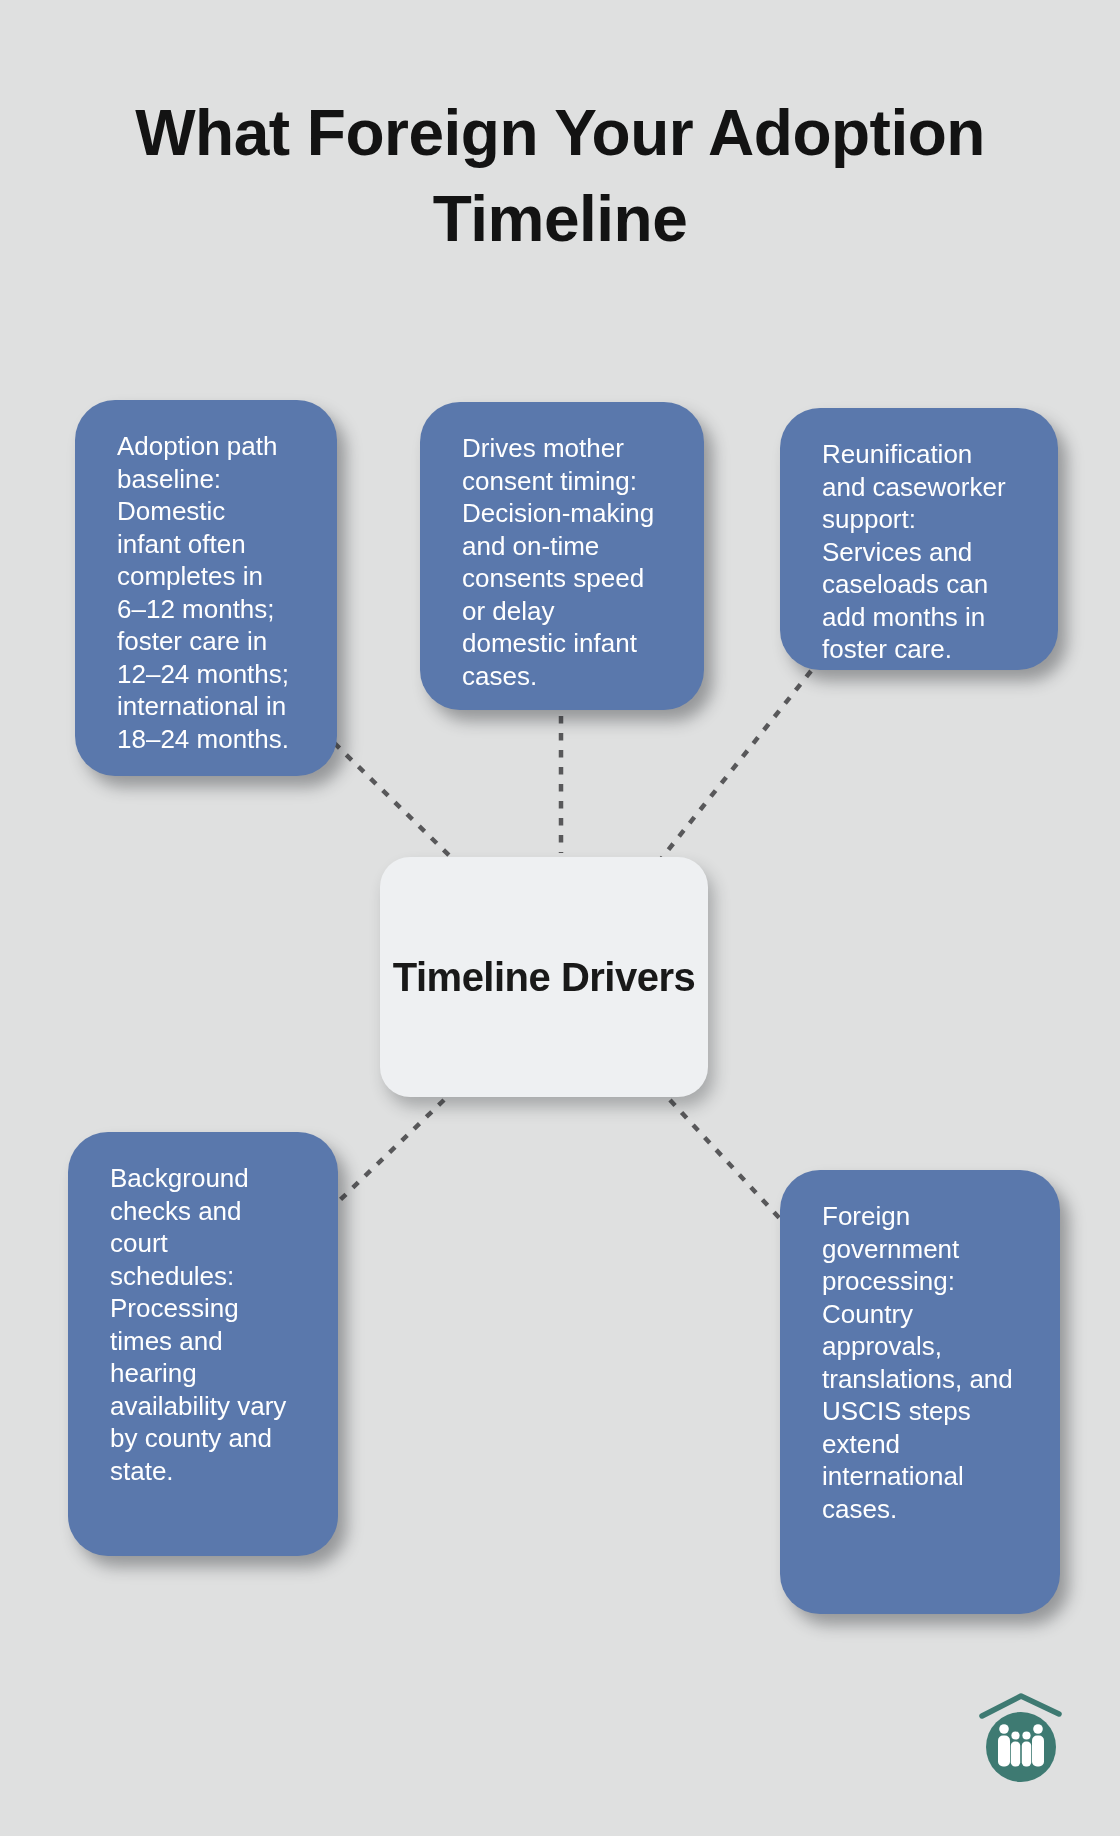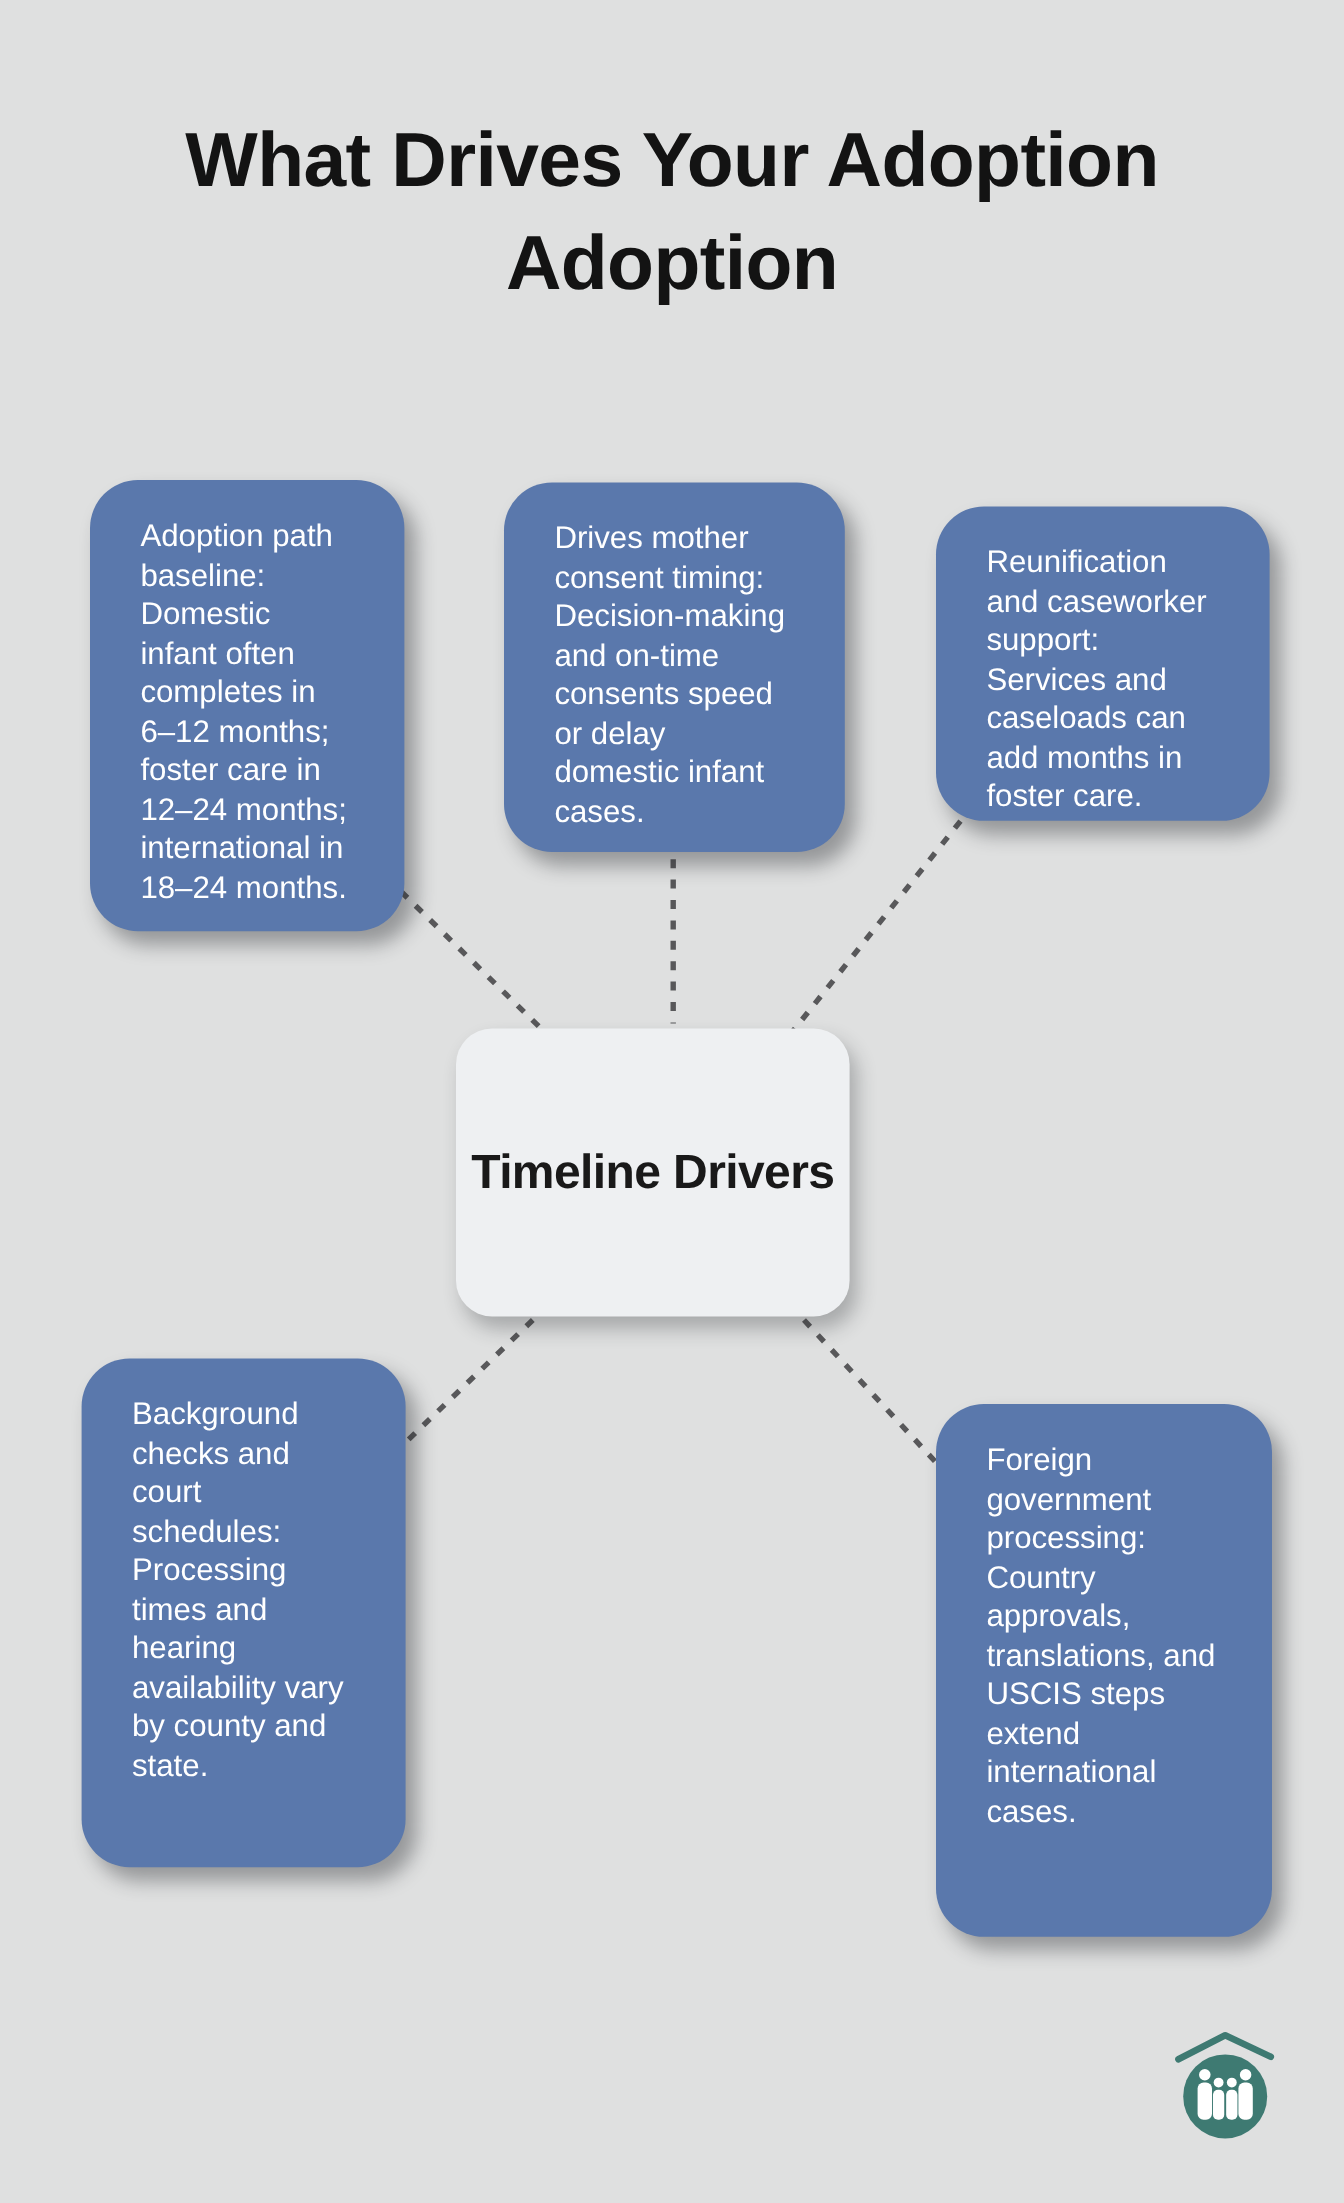--- a/index.html
+++ b/index.html
@@ -36,21 +36,21 @@
     border-radius:40px;
     color:#ffffff;
     font-size:26px;
     line-height:32.5px;
     padding:30px 42px;
     box-sizing:border-box;
     box-shadow:9px 11px 16px rgba(40,42,48,0.40);
   }
   .node-tl{left:75px;top:400px;width:262px;height:376px;}
   .node-tm{left:420px;top:402px;width:284px;height:308px;}
-  .node-tr{left:780px;top:422px;width:278px;height:262px;}
+  .node-tr{left:780px;top:408px;width:278px;height:262px;}
   .node-bl{left:68px;top:1132px;width:270px;height:424px;}
   .node-br{left:780px;top:1170px;width:280px;height:444px;}
   .center-node{
     position:absolute;
     left:380px;top:857px;
     width:328px;height:240px;
     background:#eef0f2;
     border-radius:30px;
     box-shadow:6px 10px 16px rgba(40,42,48,0.30);
     display:flex;align-items:center;justify-content:center;
@@ -62,21 +62,21 @@
     left:977px;top:1688px;
     width:88px;height:100px;
   }
 </style>
 </head>
 <body>
 
 <div class="canvas">
 
   <div class="title">
-    <span class="inner">What Drives Your Adoption Adoption</span>
+    <span class="inner">What Foreign Your Adoption Timeline</span>
   </div>
 
   <svg class="connectors" viewBox="0 0 1120 1836" xmlns="http://www.w3.org/2000/svg">
     <g stroke="#58585a" stroke-width="4.5" stroke-dasharray="7.5 9.5" fill="none">
       <path d="M322 731 L461 867"></path>
       <path d="M561 716 L561 853"></path>
       <path d="M811 671 L657 864"></path>
       <path d="M444 1100 L339 1201"></path>
       <path d="M670 1100 L784 1223"></path>
     </g>

